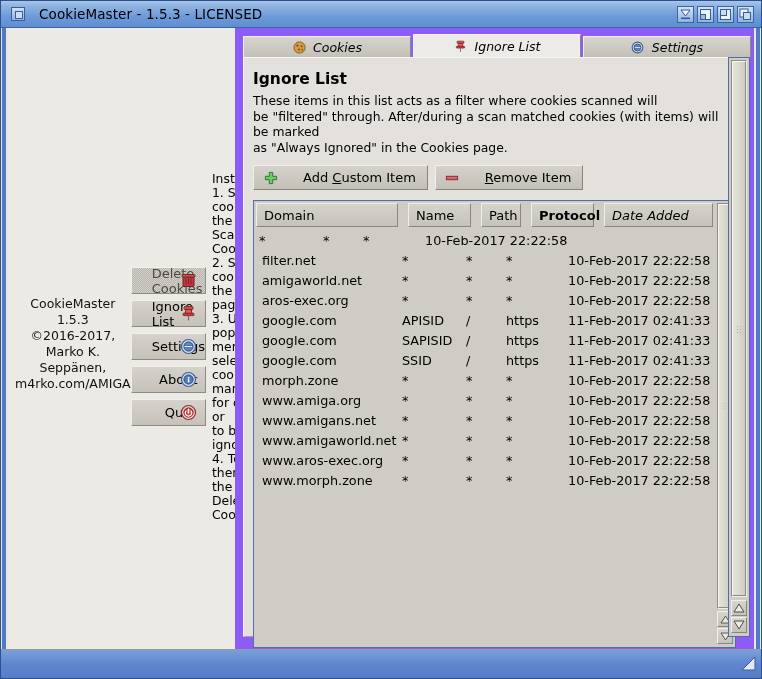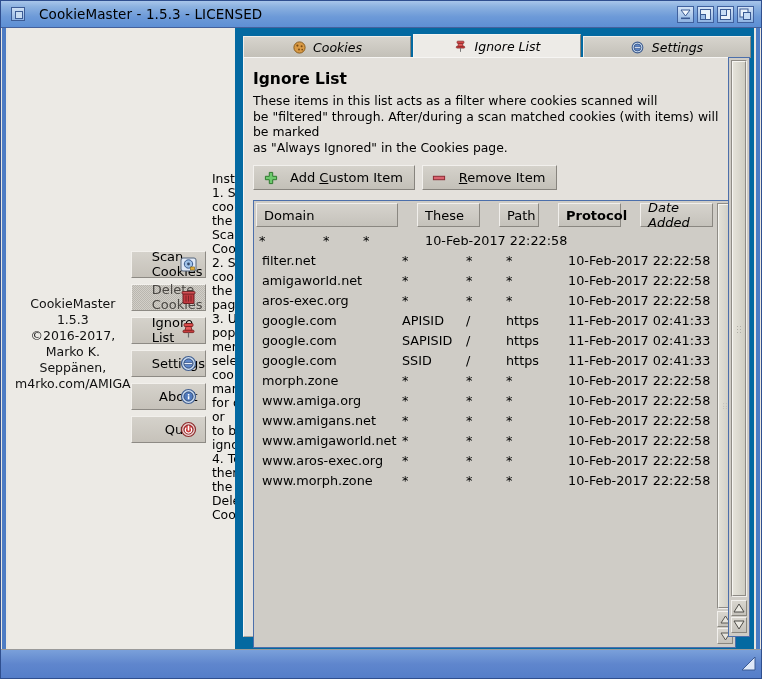--- a/index.html
+++ b/index.html
@@ -160,21 +160,21 @@
     line-height: 14px;
     color: #000;
     text-align: left;
     padding-left: 6px;
   }
 
   
   #right-panel {
     flex: 1; height: 100%;
     position: relative;
-    background: #0369a1;
+    background: #8b5cf6;
     padding: 8px;
   }
 
   
   #tabbar {
     position: absolute; left: 8px; top: 6px;
     width: 510px; height: 24px;
     display: flex; align-items: flex-end;
   }
   .tab {
@@ -231,21 +231,21 @@
   #action-row { display: flex; gap: 7px; margin-bottom: 10px; }
   .act-btn {
     height: 25px;
     background: linear-gradient(to bottom,#d5d2cb,#c3c0b8);
     border-top: 1px solid #f2f0ed;
     border-left: 1px solid #f2f0ed;
     border-right: 1px solid #87847e;
     border-bottom: 1px solid #87847e;
     display: flex; align-items: center;
     padding: 0 11px 0 9px;
-    gap: 12px;
+    gap: 25px;
     font-size: 13px; color: #000;
     cursor: pointer; white-space: nowrap;
   }
   .act-btn .a-icon { width: 15px; height: 15px; display:flex; align-items:center; justify-content:center;}
   .ul { text-decoration: underline; }
 
   
   #table-wrap {
     position: relative;
     width: 100%;
@@ -256,21 +256,21 @@
   }
   #table-inner {
     flex: 1;
     display: flex; flex-direction: column;
     overflow: hidden;
   }
   #thead {
     display: flex;
     height: 27px;
     padding: 2px 2px 0 2px;
-    gap: 19px;
+    gap: 10px;
     background: #cfccc6;
     justify-content: flex-end;
   }
   .th {
     background: linear-gradient(to bottom,#d6d3cd,#c5c2bb);
     border-top: 1px solid #f1efec;
     border-left: 1px solid #f1efec;
     border-right: 1px solid #8a8781;
     border-bottom: 1px solid #8a8781;
     font-size: 13px; color: #000;
@@ -477,31 +477,20 @@
           <path d="M62 130 C66 140 62 148 68 156"></path>
         </g>
       </svg>
 
       <div id="app-credit" style="white-space:pre-line;">CookieMaster 1.5.3
 ©2016-2017, Marko K. Seppänen,
 m4rko.com/AMIGA</div>
 
       <div id="sidebar-buttons">
 
-        <div class="side-btn">
-          <span class="sb-icon">
-            <svg width="17" height="17" viewBox="0 0 17 17">
-              <rect x="1" y="2" width="15" height="13" rx="2" fill="#dfe9f7" stroke="#55657a" stroke-width="1"></rect>
-              <circle cx="8.5" cy="8" r="4.2" fill="#9ec1e8" stroke="#3a5a8c" stroke-width="1"></circle>
-              <circle cx="8.5" cy="8" r="1.4" fill="#33496b"></circle>
-              <rect x="10.5" y="11" width="4" height="3" fill="#e7b23a" stroke="#8a6a20" stroke-width=".7"></rect>
-            </svg>
-          </span>
-          <span class="sb-label">Scan Cookies</span>
-        </div>
 
         <div class="side-btn disabled">
           <span class="sb-icon">
             <svg width="17" height="17" viewBox="0 0 17 17">
               <rect x="3" y="4.5" width="11" height="10" rx="1" fill="#c0393f" stroke="#6d1f22" stroke-width="1"></rect>
               <rect x="2" y="2.6" width="13" height="2.4" rx="1" fill="#e1575c" stroke="#6d1f22" stroke-width="1"></rect>
               <g stroke="#7e2327" stroke-width="1">
                   <line x1="6" y1="6.6" x2="6" y2="12.6"></line>
                   <line x1="8.5" y1="6.6" x2="8.5" y2="12.6"></line>
                   <line x1="11" y1="6.6" x2="11" y2="12.6"></line>
@@ -636,21 +625,21 @@
               </svg>
             </span>
             <span><span></span><span class="ul">R</span><span>emove Item</span></span>
           </div>
         </div>
 
         <div id="table-wrap">
           <div id="table-inner">
             <div id="thead">
               <div class="th c-domain">Domain</div>
-              <div class="th c-name">These</div>
+              <div class="th c-name">Name</div>
               <div class="th c-path">Path</div>
               <div class="th c-protocol">Protocol</div>
               <div class="th c-date">Date Added</div>
             </div>
             <div id="tbody">
                 <div class="trow">
                   <div class="td c-name">*</div>
                   <div class="td c-path">*</div>
                   <div class="td c-protocol">*</div>
                   <div class="td c-date">10-Feb-2017 22:22:58</div>

